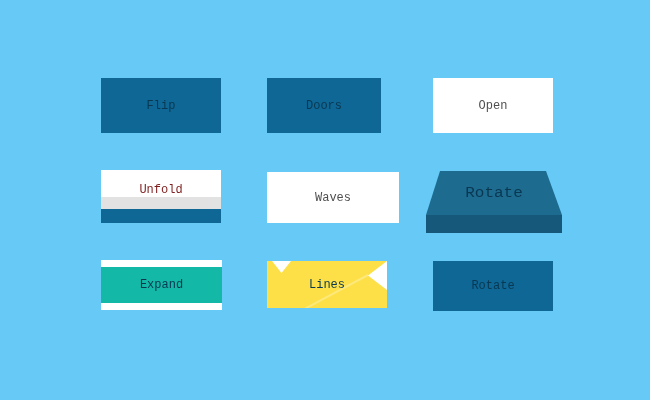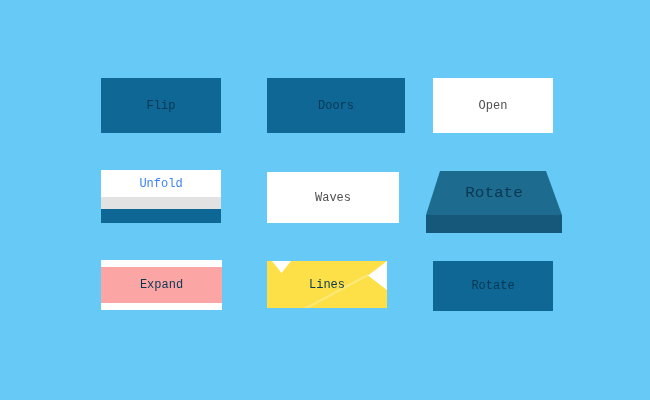--- a/index.html
+++ b/index.html
@@ -10,47 +10,47 @@
   }
   .btn {
     position:absolute; display:flex; align-items:center; justify-content:center;
     font-size:12px; color:#0a3852; cursor:pointer; box-sizing:border-box;
   }
   .solid { background:#0e6795; }
   .whitebtn { background:#ffffff; color:#4f4f4f; }
 
   
   .pos-flip   { left:101px; top:78px; width:120px; height:55px; }
-  .pos-doors  { left:267px; top:78px; width:138px; height:55px; }
+  .pos-doors  { left:267px; top:78px; width:114px; height:55px; }
   .pos-open   { left:433px; top:78px; width:120px; height:55px; }
 
   
   .pos-unfold { left:101px; top:170px; width:120px; height:53px; flex-direction:column; align-items:stretch; justify-content:flex-start; padding:0; }
-  .unfold-top { height:27px; background:#ffffff; color:#3b82f6; display:flex; align-items:center; justify-content:center; }
+  .unfold-top { height:27px; background:#ffffff; color:#7f1d1d; display:flex; align-items:flex-end; justify-content:center; }
   .unfold-mid { height:12px; background:#e2e2e2; }
   .unfold-bot { height:14px; background:#0e6795; }
 
   .pos-waves  { left:267px; top:172px; width:132px; height:51px; }
 
   
   .btn3d { position:absolute; left:426px; top:171px; width:136px; height:62px; cursor:pointer; }
   .face-top {
     position:absolute; left:0; top:0; width:136px; height:44px;
     background:#1e6b90;
     clip-path:polygon(14px 0, 120px 0, 136px 44px, 0 44px);
   }
   .face-front { position:absolute; left:0; top:44px; width:136px; height:18px; background:#15587a; }
   .label3d {
     position:absolute; left:0; top:0; width:136px; height:44px;
     display:flex; align-items:center; justify-content:center;
     font-size:16px; color:#0a3852; transform:scaleY(0.92);
   }
 
   
-  .pos-expand { left:101px; top:260px; width:121px; height:50px; background:#fca5a5; }
+  .pos-expand { left:101px; top:260px; width:121px; height:50px; background:#14b8a6; }
   .bar { position:absolute; left:0; width:121px; height:7px; background:#ffffff; }
   .bar-top { top:0; }
   .bar-bottom { bottom:0; }
 
   
   .pos-lines { left:267px; top:261px; width:120px; height:47px; background:#fde047; overflow:hidden; }
   .notch {
     position:absolute; left:5px; top:0; width:19px; height:12px; background:#ffffff;
     clip-path:polygon(0 0, 100% 0, 50% 100%);
   }

